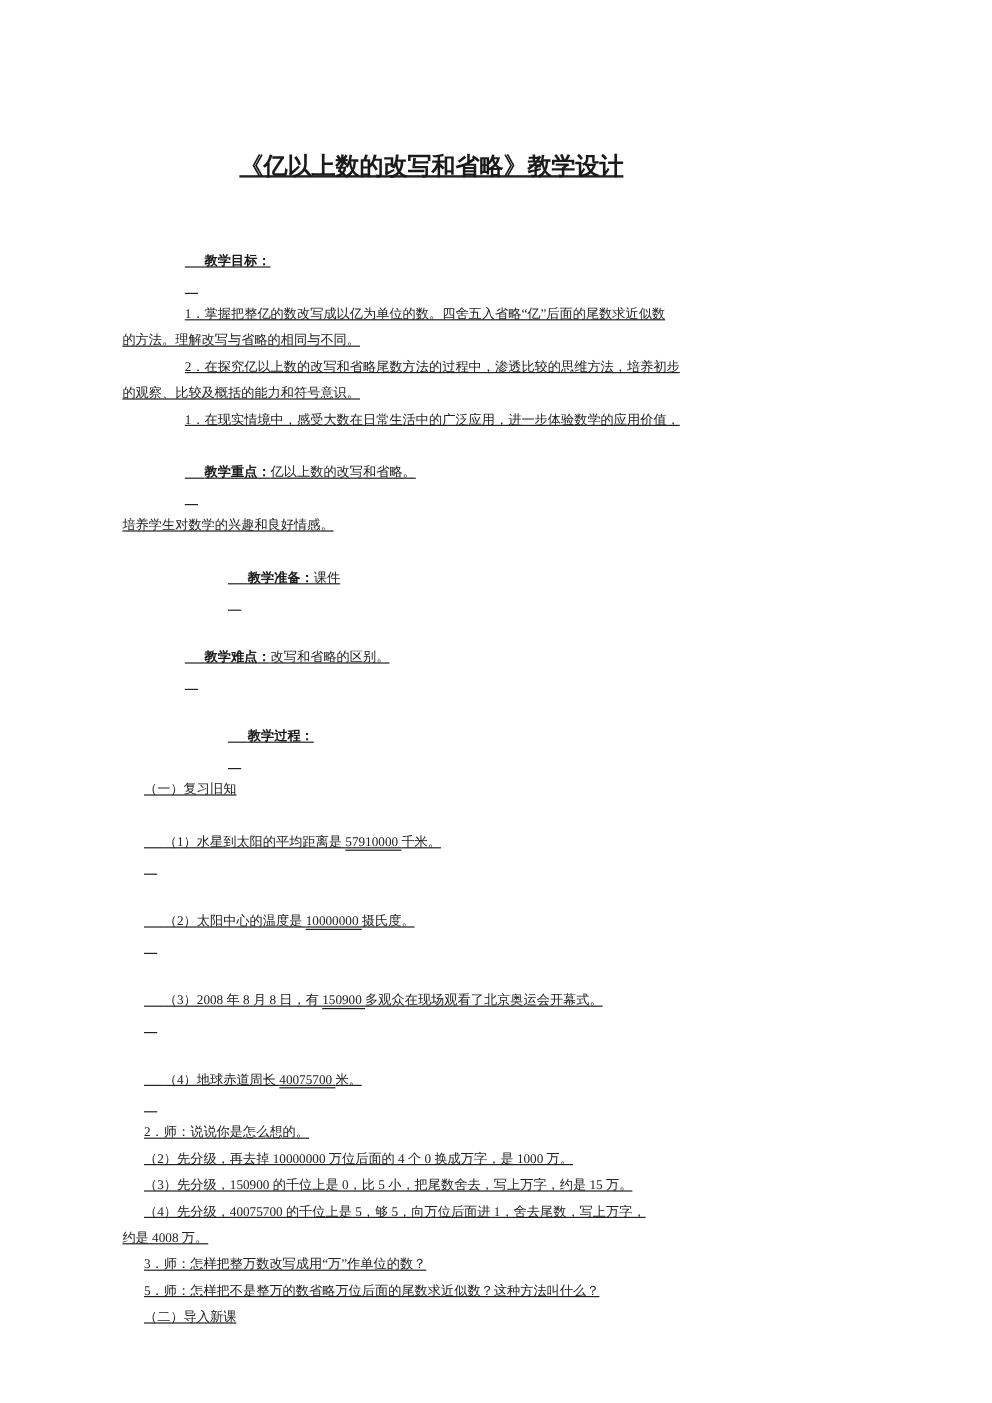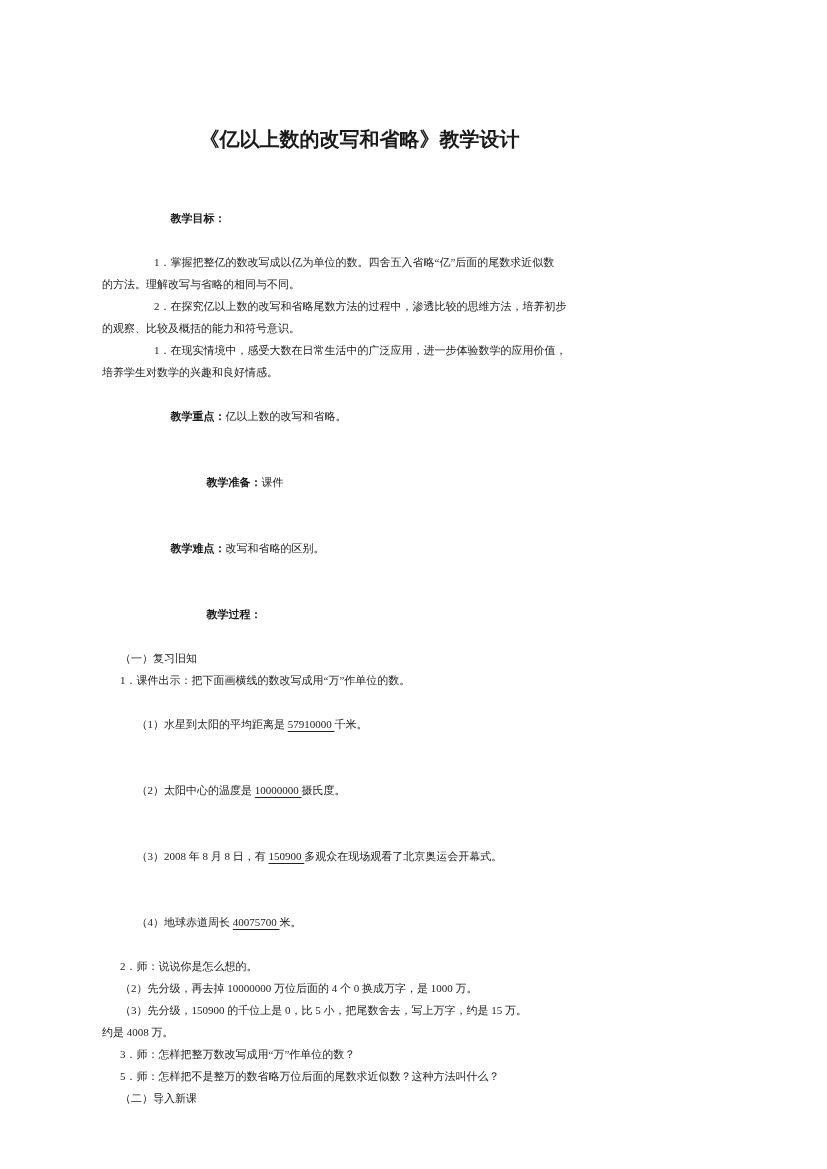--- a/index.html
+++ b/index.html
@@ -8,20 +8,21 @@
     background: #ffffff;
   }
   .page {
     position: relative;
     width: 827px;
     height: 1169px;
     background: #ffffff;
     overflow: hidden;
     color: #222222;
     font-family: "Liberation Serif", "DejaVu Serif", serif;
+    text-decoration: underline;
   }
   .title {
     margin-top: 124px;
     width: 827px;
     text-align: center;
     position: relative;
     left: -54px;
     font-family: "Liberation Sans", "DejaVu Sans", sans-serif;
     font-weight: 700;
     font-size: 20px;
@@ -65,53 +66,53 @@
 
     <div class="l ipara">
       <span class="b">教学目标：</span>
     </div>
 
     <div class="l ipara">1．掌握把整亿的数改写成以亿为单位的数。四舍五入省略“亿”后面的尾数求近似数</div>
     <div class="l i0">的方法。理解改写与省略的相同与不同。</div>
     <div class="l ipara">2．在探究亿以上数的改写和省略尾数方法的过程中，渗透比较的思维方法，培养初步</div>
     <div class="l i0">的观察、比较及概括的能力和符号意识。</div>
     <div class="l ipara">1．在现实情境中，感受大数在日常生活中的广泛应用，进一步体验数学的应用价值，</div>
-    <div class="l i0">培养学生对数学的兴趣和良好情感。</div>
-
     <div class="l ipara">
       <span class="b">教学重点：</span><span>亿以上数的改写和省略。</span>
     </div>
+
+    <div class="l i0">培养学生对数学的兴趣和良好情感。</div>
     <div class="l iprep">
       <span class="b">教学准备：</span><span>课件</span>
     </div>
     <div class="l ipara">
       <span class="b">教学难点：</span><span>改写和省略的区别。</span>
     </div>
     <div class="l iprep">
       <span class="b">教学过程：</span>
     </div>
 
     <div class="l ismall">（一）复习旧知</div>
-    <div class="l ismall">1．课件出示：把下面画横线的数改写成用“万”作单位的数。</div>
 
     <div class="l ismall">
       <span>（1）水星到太阳的平均距离是 </span><span class="u">57910000 </span><span>千米。</span>
     </div>
     <div class="l ismall">
       <span>（2）太阳中心的温度是 </span><span class="u">10000000 </span><span>摄氏度。</span>
     </div>
     <div class="l ismall">
       <span>（3）2008 年 8 月 8 日，有 </span><span class="u">150900 </span><span>多观众在现场观看了北京奥运会开幕式。</span>
     </div>
     <div class="l ismall">
       <span>（4）地球赤道周长 </span><span class="u">40075700 </span><span>米。</span>
     </div>
 
     <div class="l ismall">2．师：说说你是怎么想的。</div>
     <div class="l ismall">（2）先分级，再去掉 10000000 万位后面的 4 个 0 换成万字，是 1000 万。</div>
     <div class="l ismall">（3）先分级，150900 的千位上是 0，比 5 小，把尾数舍去，写上万字，约是 15 万。</div>
+    <div class="l ismall">（4）先分级，40075700 的千位上是 5，够 5，向万位后面进 1，舍去尾数，写上万字，</div>
     <div class="l i0">约是 4008 万。</div>
     <div class="l ismall">3．师：怎样把整万数改写成用“万”作单位的数？</div>
     <div class="l ismall">5．师：怎样把不是整万的数省略万位后面的尾数求近似数？这种方法叫什么？</div>
     <div class="l ismall">（二）导入新课</div>
 
   </div>
 </div>
 
 </body></html>

